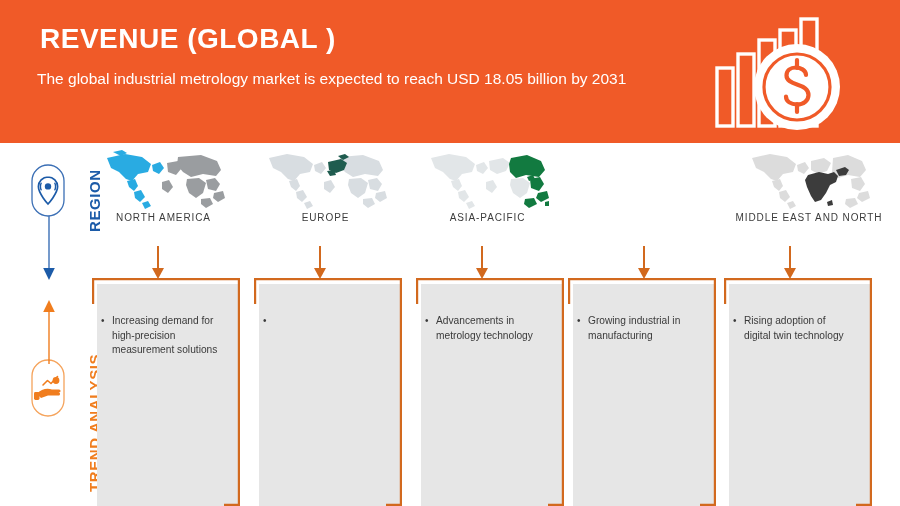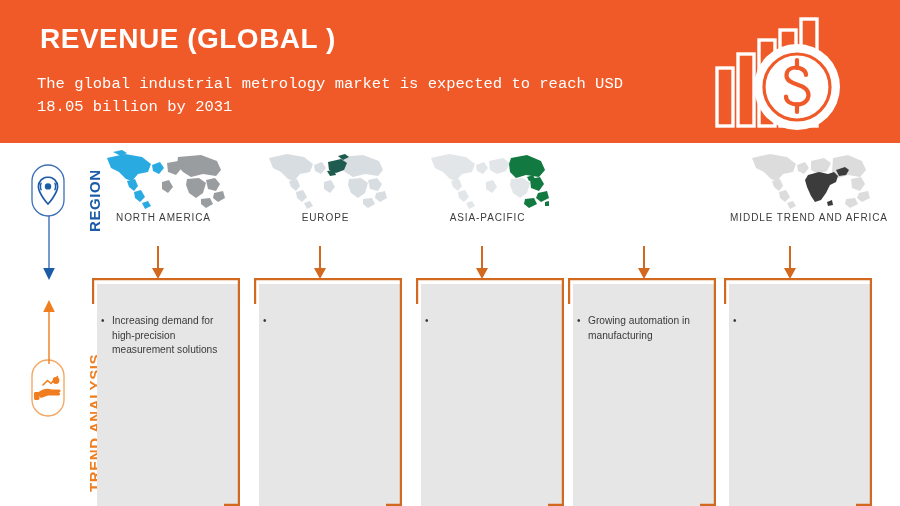--- a/index.html
+++ b/index.html
@@ -18,23 +18,23 @@
     background:#F05A28;
   }
   .header-title{
     position:absolute;left:40px;top:23px;
     font-size:28px;font-weight:bold;color:#ffffff;
     letter-spacing:0.5px;
     font-family:"Liberation Sans", sans-serif;
     white-space:nowrap;
   }
   .header-sub{
-    position:absolute;left:37px;top:73px;width:600px;
+    position:absolute;left:37px;top:67px;width:600px;
     font-size:15.5px;color:#ffffff;line-height:23px;
-    font-family:Liberation Mono, monospace;
+    font-family:Liberation Sans, sans-serif;
   }
   .header-icon{
     position:absolute;left:700px;top:10px;width:180px;height:125px;
   }
 
   
   .side-label{
     position:absolute;
     transform-origin:0 0;
     transform:rotate(-90deg);
@@ -244,21 +244,21 @@
           <path d="M222 86 L240 82 L244 96 L228 104 L218 96 Z"></path>
           <path d="M196 98 L214 96 L220 108 L204 116 L194 108 Z"></path>
         </g>
         <g fill="#3C3C3C">
           <path d="M120 50 L142 44 L160 48 L172 44 L180 52 L176 64 L164 70 L156 86 L146 100 L134 104 L126 92 L118 74 L114 60 Z"></path>
           <path d="M176 40 L194 34 L202 40 L196 50 L182 52 Z"></path>
           <path d="M158 104 L168 100 L170 110 L160 112 Z"></path>
         </g>
       </svg>
     </div>
-    <div class="region-name">MIDDLE TREND AND AFRICA</div>
+    <div class="region-name">MIDDLE EAST AND NORTH</div>
   </div>
 
   <div class="down-arrow" style="left:150px;top:246px;">
     <svg width="16" height="34" viewBox="0 0 16 34">
       <line x1="8" y1="0" x2="8" y2="24" stroke="#D2691E" stroke-width="2"></line>
       <polygon points="2,22 14,22 8,33" fill="#D2691E"></polygon>
     </svg>
   </div>
   <div class="down-arrow" style="left:312px;top:246px;">
     <svg width="16" height="34" viewBox="0 0 16 34">
@@ -306,37 +306,39 @@
     </div>
   </div>
 
   <div class="trend-box" style="left:416px;top:278px;width:148px;height:228px;">
     <div class="fill" style="width:143px;height:222px;"></div>
     <svg class="bracket" width="148" height="228" viewBox="0 0 148 228">
       <polyline points="1,26 1,1 147,1 147,227 132,227" fill="none" stroke="#D2691E" stroke-width="2.4"></polyline>
     </svg>
     <div class="trend-text" style="width:108px;">
       <span class="bullet">•</span>
+      <span>Advancements in metrology technology</span>
     </div>
   </div>
 
   <div class="trend-box" style="left:568px;top:278px;width:148px;height:228px;">
     <div class="fill" style="width:143px;height:222px;"></div>
     <svg class="bracket" width="148" height="228" viewBox="0 0 148 228">
       <polyline points="1,26 1,1 147,1 147,227 132,227" fill="none" stroke="#D2691E" stroke-width="2.4"></polyline>
     </svg>
     <div class="trend-text" style="width:108px;">
       <span class="bullet">•</span>
-      <span>Growing automation in manufacturing</span>
+      <span>Growing industrial in manufacturing</span>
     </div>
   </div>
 
   <div class="trend-box" style="left:724px;top:278px;width:148px;height:228px;">
     <div class="fill" style="width:143px;height:222px;"></div>
     <svg class="bracket" width="148" height="228" viewBox="0 0 148 228">
       <polyline points="1,26 1,1 147,1 147,227 132,227" fill="none" stroke="#D2691E" stroke-width="2.4"></polyline>
     </svg>
     <div class="trend-text" style="width:108px;">
       <span class="bullet">•</span>
+      <span>Rising adoption of digital twin technology</span>
     </div>
   </div>
 
 </div>
 
 </body></html>

